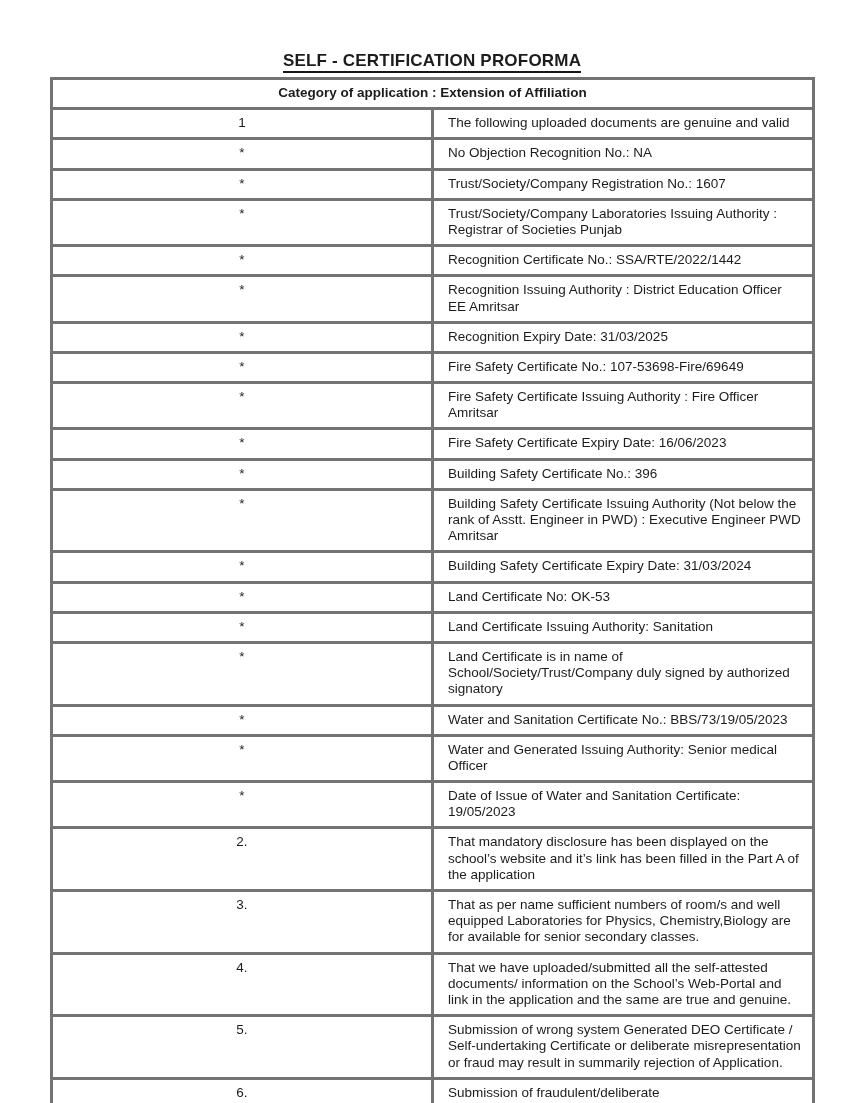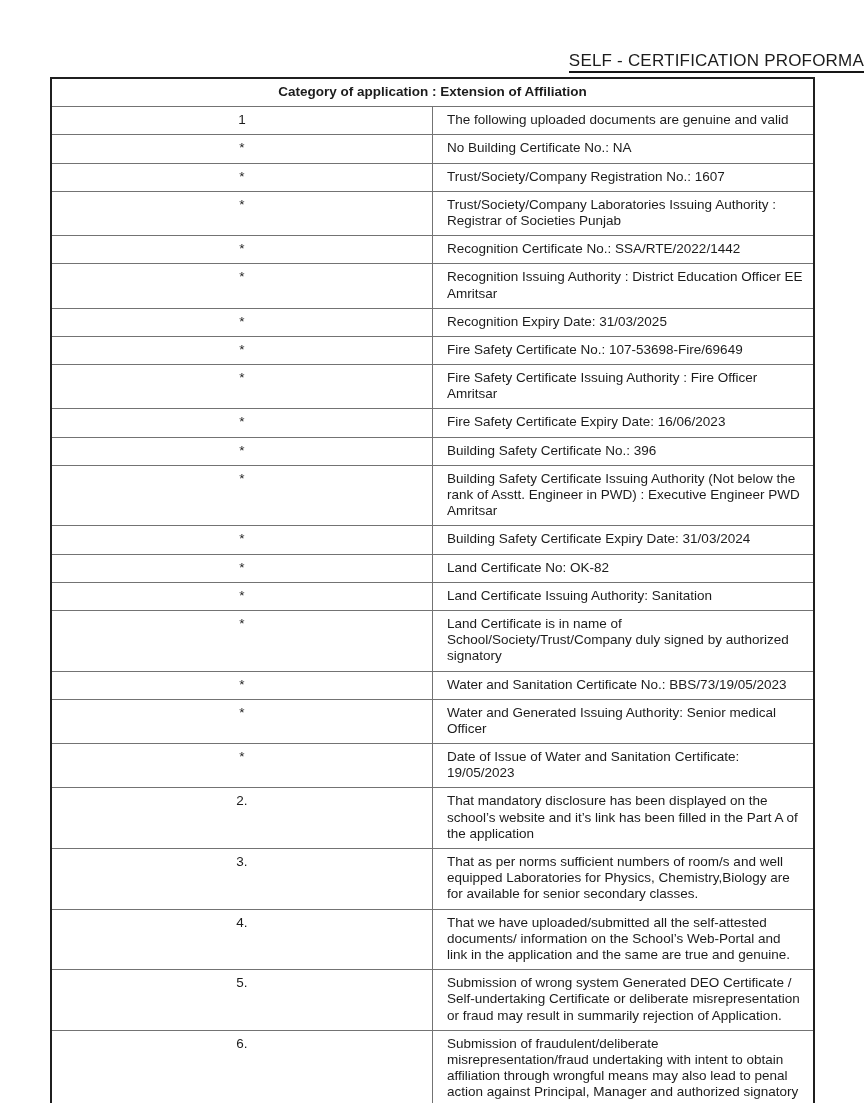--- a/index.html
+++ b/index.html
@@ -1,32 +1,32 @@
 <!DOCTYPE html>
 <html><head>
 <meta charset="utf-8">
 <style>
   html,body { margin:0; padding:0; background:#ffffff; }
   .page {
     position:relative; width:864px; height:1103px; background:#ffffff;
     font-family:"Liberation Sans", sans-serif; color:#1c1c1c; overflow:hidden;
   }
   .doc-title {
-    position:absolute; top:51px; left:0; width:100%; text-align:right;
-    font-size:17px; font-weight:normal; letter-spacing:0.2px;
+    position:absolute; top:51px; left:0; width:100%; text-align:center;
+    font-size:17px; font-weight:bold; letter-spacing:0.2px;
   }
   .doc-title .u { border-bottom:2px solid #161616; padding-bottom:1px; }
 
   table.proforma {
     position:absolute; top:77px; left:50px; width:765px;
     border-collapse:collapse; table-layout:fixed; background:#fff;
     border:2px solid #1f1f1f;
   }
   table.proforma td {
-    border:1px solid #737373; font-size:13.5px; line-height:1.2;
+    border:3px solid #737373; font-size:13.5px; line-height:1.2;
     vertical-align:top; color:#1c1c1c; word-wrap:break-word;
   }
   td.cat   { text-align:center; font-weight:bold; font-size:15px; padding:5px 6px 6px; }
   td.intro { padding:6px 10px 7px 12px; }
   td.marker { width:40px; text-align:center; padding:5px 2px 6px; }
   td.rowtext { padding:5px 10px 6px 14px; }
 </style>
 </head>
 <body>
 
@@ -43,21 +43,21 @@
       </tr>
     </tbody>
 
     <tbody id="rows-body">
         <tr>
           <td class="marker">1</td>
           <td class="rowtext">The following uploaded documents are genuine and valid</td>
         </tr>
         <tr>
           <td class="marker">*</td>
-          <td class="rowtext">No Building Certificate No.: NA</td>
+          <td class="rowtext">No Objection Recognition No.: NA</td>
         </tr>
         <tr>
           <td class="marker">*</td>
           <td class="rowtext">Trust/Society/Company Registration No.: 1607</td>
         </tr>
         <tr>
           <td class="marker">*</td>
           <td class="rowtext">Trust/Society/Company Laboratories Issuing Authority : Registrar of Societies Punjab</td>
         </tr>
         <tr>
@@ -91,21 +91,21 @@
         <tr>
           <td class="marker">*</td>
           <td class="rowtext">Building Safety Certificate Issuing Authority (Not below the rank of Asstt. Engineer in PWD) : Executive Engineer PWD Amritsar</td>
         </tr>
         <tr>
           <td class="marker">*</td>
           <td class="rowtext">Building Safety Certificate Expiry Date: 31/03/2024</td>
         </tr>
         <tr>
           <td class="marker">*</td>
-          <td class="rowtext">Land Certificate No: OK-82</td>
+          <td class="rowtext">Land Certificate No: OK-53</td>
         </tr>
         <tr>
           <td class="marker">*</td>
           <td class="rowtext">Land Certificate Issuing Authority: Sanitation</td>
         </tr>
         <tr>
           <td class="marker">*</td>
           <td class="rowtext">Land Certificate is in name of School/Society/Trust/Company duly signed by authorized signatory</td>
         </tr>
         <tr>
@@ -119,21 +119,21 @@
         <tr>
           <td class="marker">*</td>
           <td class="rowtext">Date of Issue of Water and Sanitation Certificate: 19/05/2023</td>
         </tr>
         <tr>
           <td class="marker">2.</td>
           <td class="rowtext">That mandatory disclosure has been displayed on the school’s website and it’s link has been filled in the Part A of the application</td>
         </tr>
         <tr>
           <td class="marker">3.</td>
-          <td class="rowtext">That as per norms sufficient numbers of room/s and well equipped Laboratories for Physics, Chemistry,Biology are for available for senior secondary classes.</td>
+          <td class="rowtext">That as per name sufficient numbers of room/s and well equipped Laboratories for Physics, Chemistry,Biology are for available for senior secondary classes.</td>
         </tr>
         <tr>
           <td class="marker">4.</td>
           <td class="rowtext">That we have uploaded/submitted all the self-attested documents/ information on the School’s Web-Portal and link in the application and the same are true and genuine.</td>
         </tr>
         <tr>
           <td class="marker">5.</td>
           <td class="rowtext">Submission of wrong system Generated DEO Certificate / Self-undertaking Certificate or deliberate misrepresentation or fraud may result in summarily rejection of Application.</td>
         </tr>
         <tr>

